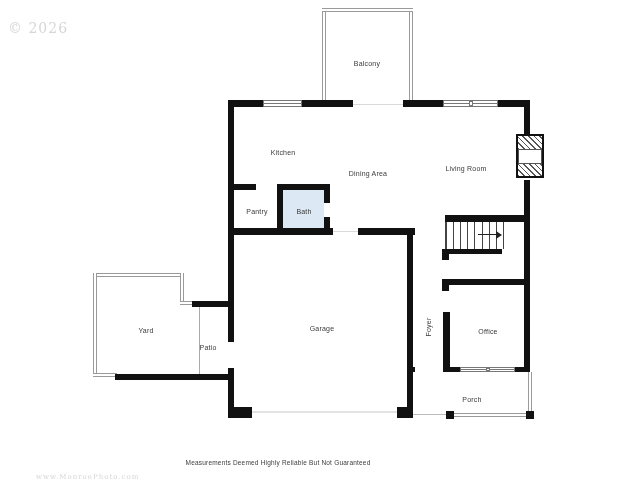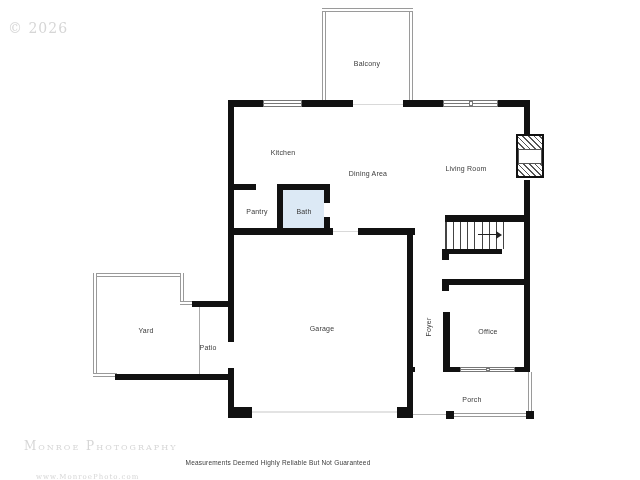--- a/index.html
+++ b/index.html
@@ -132,17 +132,16 @@
   <div class="lbl" style="left:257px; top:211px;">Pantry</div>
   <div class="lbl" style="left:304px; top:211px;">Bath</div>
   <div class="lbl" style="left:146px; top:330px;">Yard</div>
   <div class="lbl" style="left:208px; top:347px;">Patio</div>
   <div class="lbl" style="left:322px; top:328px;">Garage</div>
   <div class="lbl rot" style="left:428px; top:327px;">Foyer</div>
   <div class="lbl" style="left:488px; top:331px;">Office</div>
   <div class="lbl" style="left:472px; top:399px;">Porch</div>
 
   <div class="wm wm-copyright">© 2026</div>
-  <div class="wm wm-studio">Monroe Photography</div>
   <div class="wm wm-url">www.MonroePhoto.com</div>
   <div class="disclaimer">Measurements Deemed Highly Reliable But Not Guaranteed</div>
 
 </div>
 
 </body></html>

